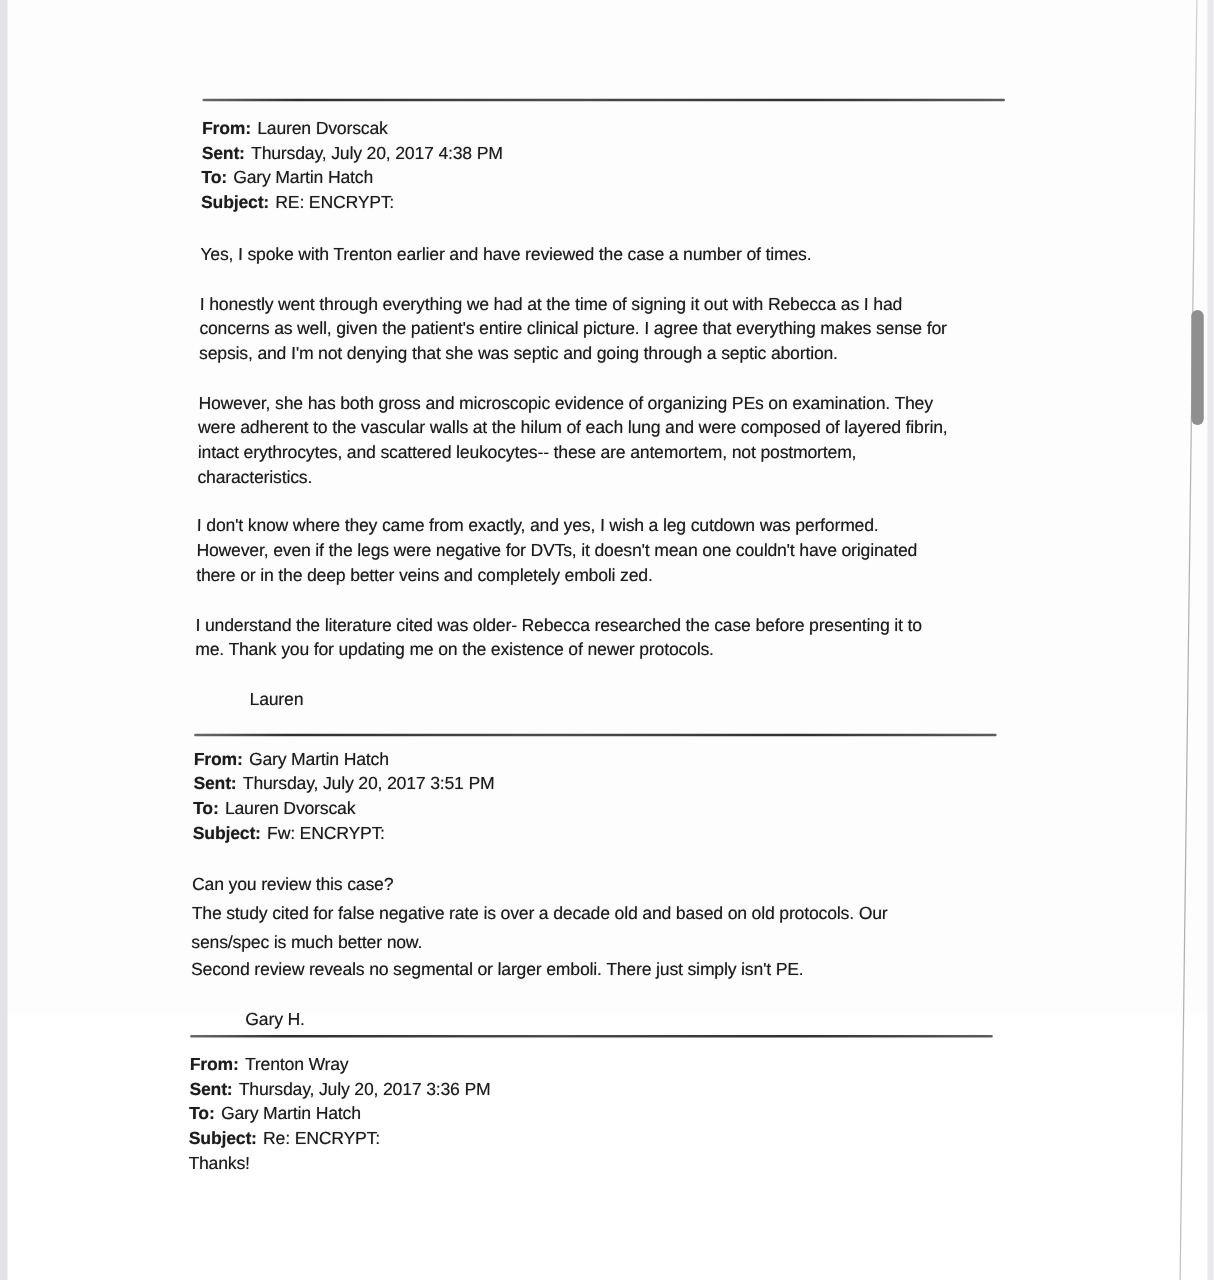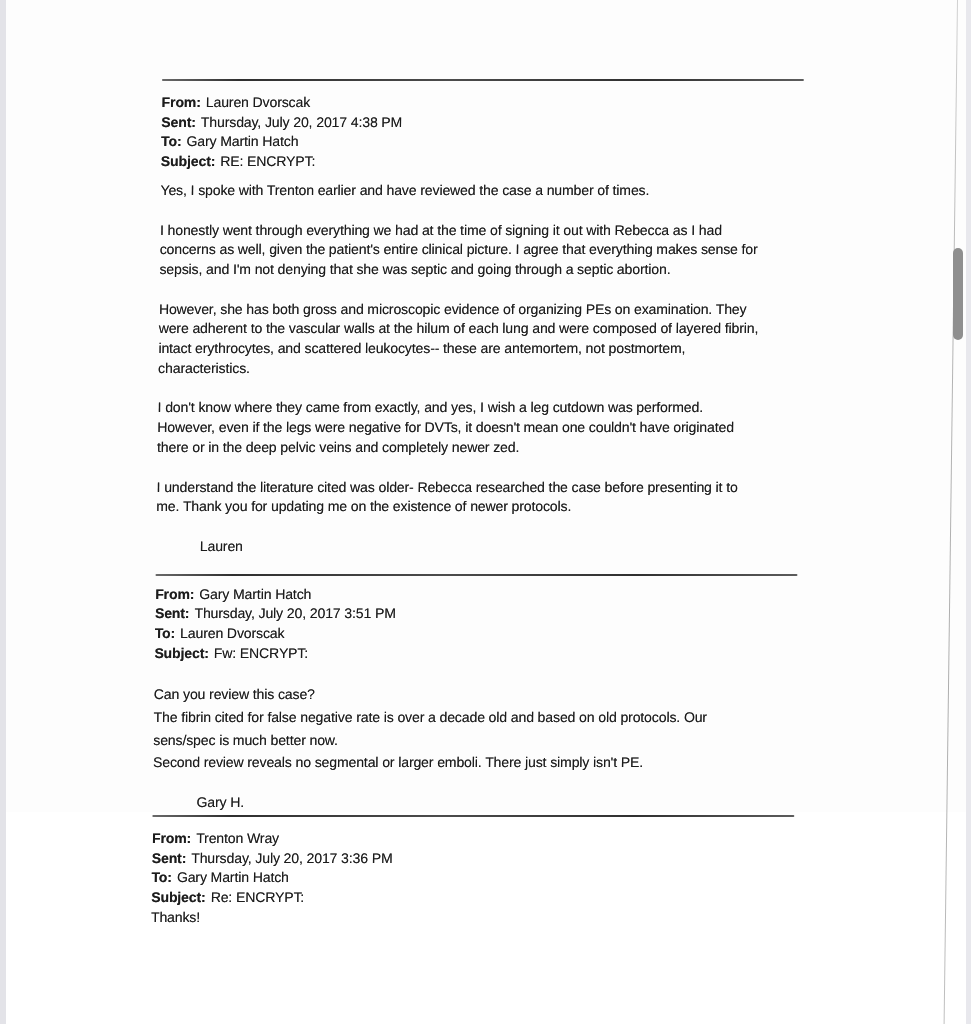--- a/index.html
+++ b/index.html
@@ -59,21 +59,21 @@
   }
   .rule-1 { margin-top: 79px; }
   .rule-2 { margin-top: 17px; }
   .rule-3 { margin-top: 2px; }
   .hdr { line-height: 19.7px; }
   .hdr-1 { margin-top: 12px; }
   .hdr-2 { margin-top: 9px; }
   .hdr-3 { margin-top: 12px; }
   .hl { font-weight: 700; margin-right: 5px; }
   .para { line-height: 19.7px; margin: 20px 0 0 0; }
-  .para-first { margin-top: 9px; }
+  .para-first { margin-top: 22px; }
   .body-wide { line-height: 22.6px; margin-top: 20px; }
   .sig { line-height: 19.7px; margin-top: 20px; padding-left: 44px; }
   .sig-2 { line-height: 22px; margin-top: 17px; }
   .thanks { line-height: 19.7px; }
   .line { white-space: nowrap; }
 </style>
 </head>
 <body>
 
 <div class="screen">
@@ -105,21 +105,21 @@
         </div>
       <div class="para">
           <div class="line">However, she has both gross and microscopic evidence of organizing PEs on examination. They</div>
           <div class="line">were adherent to the vascular walls at the hilum of each lung and were composed of layered fibrin,</div>
           <div class="line">intact erythrocytes, and scattered leukocytes-- these are antemortem, not postmortem,</div>
           <div class="line">characteristics.</div>
         </div>
       <div class="para">
           <div class="line">I don't know where they came from exactly, and yes, I wish a leg cutdown was performed.</div>
           <div class="line">However, even if the legs were negative for DVTs, it doesn't mean one couldn't have originated</div>
-          <div class="line">there or in the deep pelvic veins and completely newer zed.</div>
+          <div class="line">there or in the deep better veins and completely emboli zed.</div>
         </div>
       <div class="para">
           <div class="line">I understand the literature cited was older- Rebecca researched the case before presenting it to</div>
           <div class="line">me. Thank you for updating me on the existence of newer protocols.</div>
         </div>
 
       <div class="sig">
           <div class="line">Lauren</div>
         </div>
 
@@ -127,21 +127,21 @@
 
       <div class="hdr hdr-2">
         <div><span class="hl">From:</span><span>Gary Martin Hatch</span></div>
         <div><span class="hl">Sent:</span><span>Thursday, July 20, 2017 3:51 PM</span></div>
         <div><span class="hl">To:</span><span>Lauren Dvorscak</span></div>
         <div><span class="hl">Subject:</span><span>Fw: ENCRYPT:</span></div>
       </div>
 
       <div class="body-wide">
           <div class="line">Can you review this case?</div>
-          <div class="line">The fibrin cited for false negative rate is over a decade old and based on old protocols. Our</div>
+          <div class="line">The study cited for false negative rate is over a decade old and based on old protocols. Our</div>
           <div class="line">sens/spec is much better now.</div>
           <div class="line">Second review reveals no segmental or larger emboli. There just simply isn't PE.</div>
         </div>
 
       <div class="sig sig-2">
           <div class="line">Gary H.</div>
         </div>
 
       <div class="rule rule-3"></div>
 

